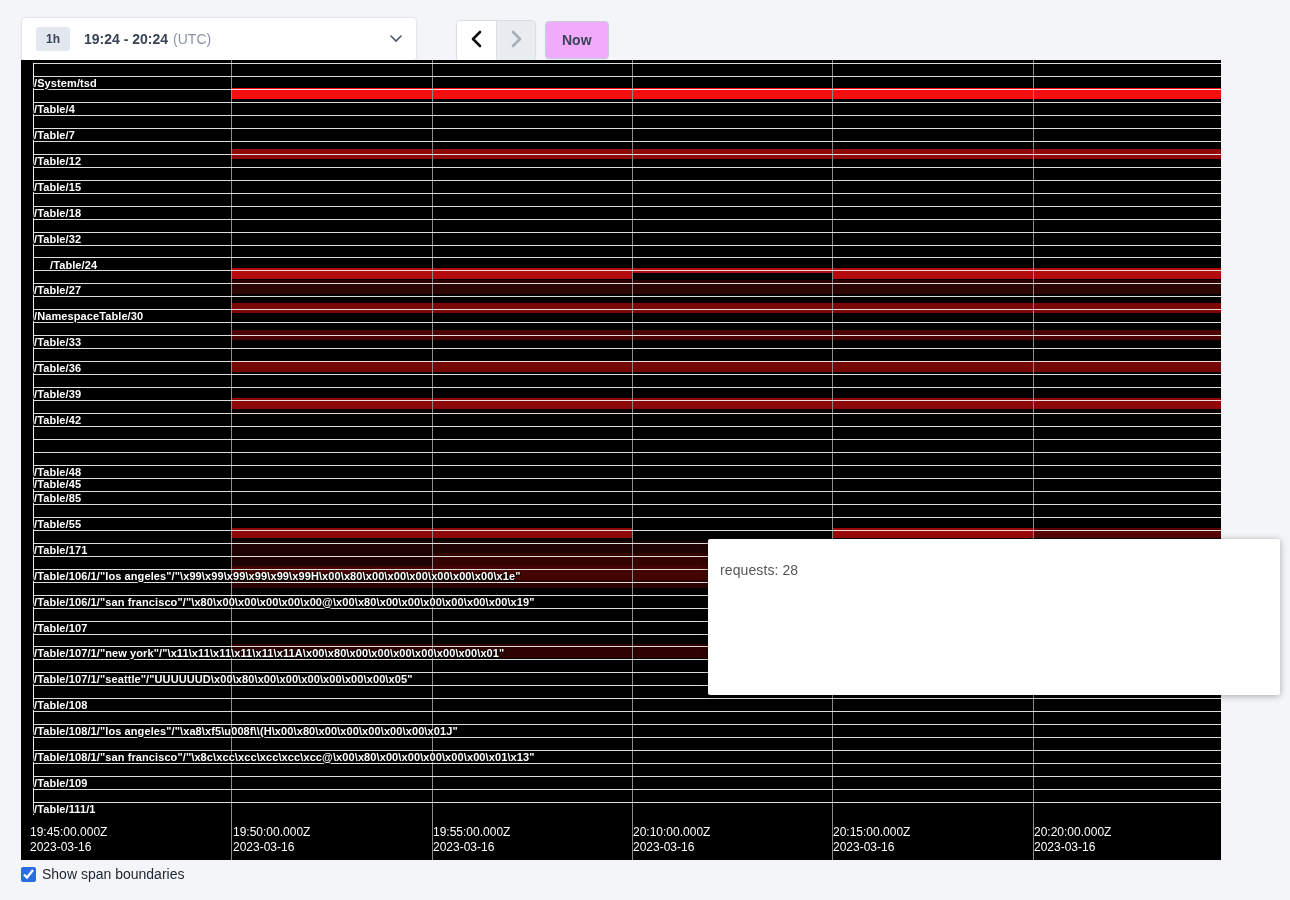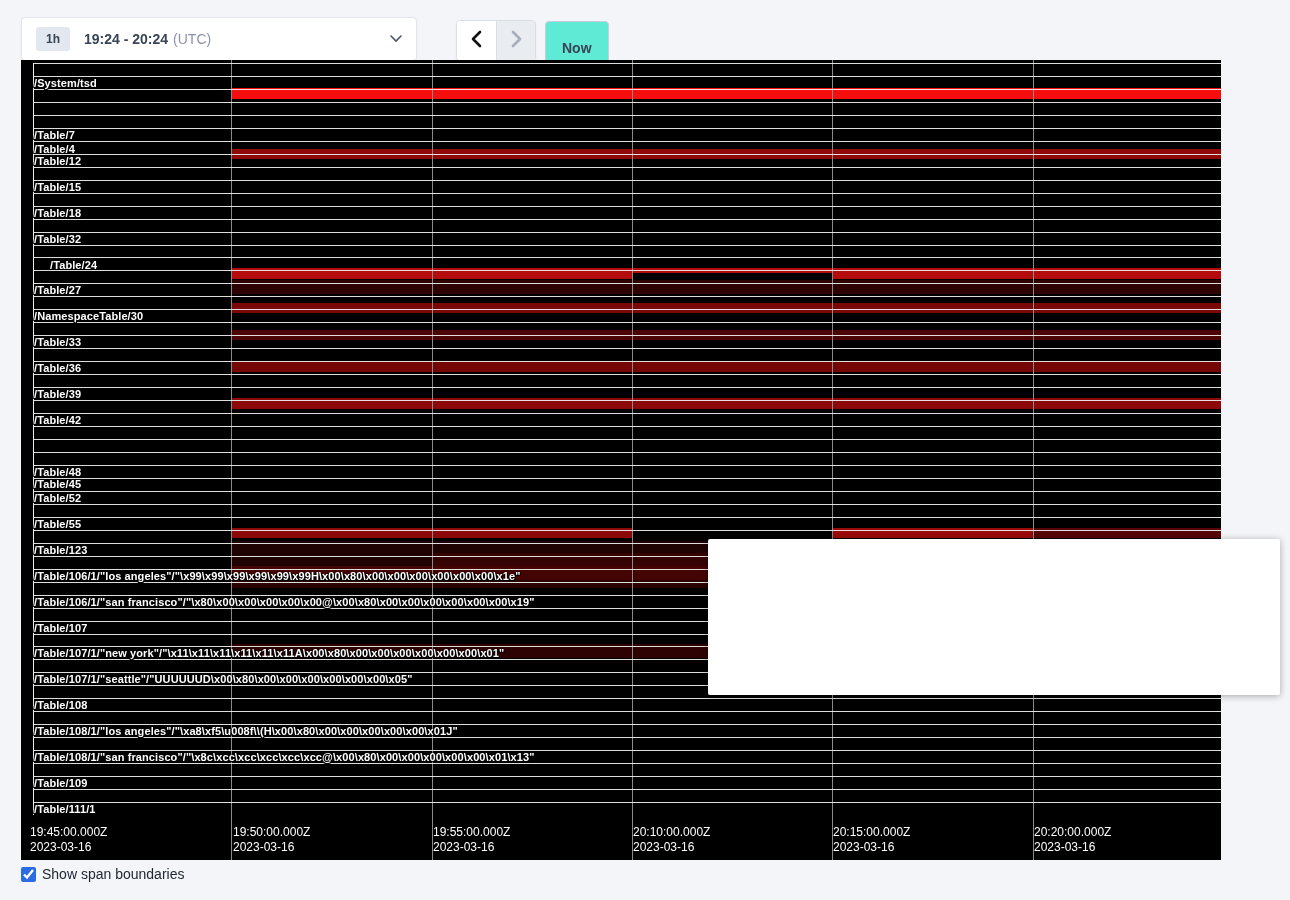--- a/index.html
+++ b/index.html
@@ -29,22 +29,22 @@
     border:1px solid #d9dee6;border-radius:4px;overflow:hidden;
     box-shadow:0 1px 2px rgba(60,70,90,.08);
   }
   .nav-btn{
     width:39px;height:100%;display:flex;align-items:center;justify-content:center;
     background:#fff;border:none;cursor:pointer;padding:0;
   }
   .nav-btn + .nav-btn{border-left:1px solid #d9dee6;}
   .nav-btn.disabled{background:#e9ecf1;cursor:default;}
   .now-button{
-    position:absolute;left:545px;top:21px;height:54px;padding:0 16px;
-    background:#5eead4;border:1px solid #c6cedb;border-radius:4px;
+    position:absolute;left:545px;top:21px;height:38px;padding:0 16px;
+    background:#f0abfc;border:1px solid #c6cedb;border-radius:4px;
     font-family:"Liberation Sans",sans-serif;
     font-size:14px;font-weight:700;color:#394455;cursor:pointer;
     box-shadow:0 1px 2px rgba(60,70,90,.06);
   }
   
   .kv-canvas{
     position:absolute;left:21px;top:60px;width:1200px;height:800px;
     background:#000;overflow:hidden;cursor:crosshair;
   }
   .band{position:absolute;}
@@ -190,38 +190,38 @@
     <div class="hline" style="left: 12px; top: 638px; width: 1188px;"></div>
     <div class="hline" style="left: 12px; top: 651px; width: 1188px;"></div>
     <div class="hline" style="left: 12px; top: 664px; width: 1188px;"></div>
     <div class="hline" style="left: 12px; top: 677px; width: 1188px;"></div>
     <div class="hline" style="left: 12px; top: 690px; width: 1188px;"></div>
     <div class="hline" style="left: 12px; top: 703px; width: 1188px;"></div>
     <div class="hline" style="left: 12px; top: 716px; width: 1188px;"></div>
     <div class="hline" style="left: 12px; top: 729px; width: 1188px;"></div>
     <div class="hline" style="left: 12px; top: 742px; width: 1188px;"></div>
     <div class="row-label" style="top: 23px;">/System/tsd</div>
-    <div class="row-label" style="top: 48.93px; margin-top: 40px;">/Table/4</div>
+    <div class="row-label" style="top: 48.93px;">/Table/4</div>
     <div class="row-label" style="top: 74.86px;">/Table/7</div>
     <div class="row-label" style="top: 100.79px;">/Table/12</div>
     <div class="row-label" style="top: 126.72px;">/Table/15</div>
     <div class="row-label" style="top: 152.65px;">/Table/18</div>
     <div class="row-label" style="top: 178.58px;">/Table/32</div>
     <div class="row-label" style="top: 204.51px; margin-left: 16px;">/Table/24</div>
     <div class="row-label" style="top: 230.44px;">/Table/27</div>
     <div class="row-label" style="top: 256.37px;">/NamespaceTable/30</div>
     <div class="row-label" style="top: 282.3px;">/Table/33</div>
     <div class="row-label" style="top: 308.23px;">/Table/36</div>
     <div class="row-label" style="top: 334.16px;">/Table/39</div>
     <div class="row-label" style="top: 360.09px;">/Table/42</div>
     <div class="row-label" style="top: 386.02px; margin-top: 38px;">/Table/45</div>
     <div class="row-label" style="top: 411.95px;">/Table/48</div>
-    <div class="row-label" style="top: 437.88px;">/Table/52</div>
+    <div class="row-label" style="top: 437.88px;">/Table/85</div>
     <div class="row-label" style="top: 463.81px;">/Table/55</div>
-    <div class="row-label" style="top: 489.74px;">/Table/123</div>
+    <div class="row-label" style="top: 489.74px;">/Table/171</div>
     <div class="row-label" style="top: 515.67px;">/Table/106/1/"los angeles"/"\x99\x99\x99\x99\x99\x99H\x00\x80\x00\x00\x00\x00\x00\x00\x1e"</div>
     <div class="row-label" style="top: 541.6px;">/Table/106/1/"san francisco"/"\x80\x00\x00\x00\x00\x00@\x00\x80\x00\x00\x00\x00\x00\x00\x19"</div>
     <div class="row-label" style="top: 567.53px;">/Table/107</div>
     <div class="row-label" style="top: 593.46px;">/Table/107/1/"new york"/"\x11\x11\x11\x11\x11\x11A\x00\x80\x00\x00\x00\x00\x00\x00\x01"</div>
     <div class="row-label" style="top: 619.39px;">/Table/107/1/"seattle"/"UUUUUUD\x00\x80\x00\x00\x00\x00\x00\x00\x05"</div>
     <div class="row-label" style="top: 645.32px;">/Table/108</div>
     <div class="row-label" style="top: 671.25px;">/Table/108/1/"los angeles"/"\xa8\xf5\u008f\\(H\x00\x80\x00\x00\x00\x00\x00\x01J"</div>
     <div class="row-label" style="top: 697.18px;">/Table/108/1/"san francisco"/"\x8c\xcc\xcc\xcc\xcc\xcc@\x00\x80\x00\x00\x00\x00\x00\x01\x13"</div>
     <div class="row-label" style="top: 723.11px;">/Table/109</div>
     <div class="row-label" style="top: 749.04px;">/Table/111/1</div>
@@ -245,18 +245,19 @@
       <div>20:15:00.000Z</div>
       <div>2023-03-16</div>
     </div>
     <div class="axis-tick" style="left: 1013px;">
       <div>20:20:00.000Z</div>
       <div>2023-03-16</div>
     </div>
   </div>
 
 <div class="kv-tooltip">
+  <div class="tline">requests: 28</div>
 </div>
 
 <div class="span-toggle">
   <input type="checkbox" id="spanbound" checked="" style="">
   <label for="spanbound">Show span boundaries</label>
 </div>
 
 </body></html>

